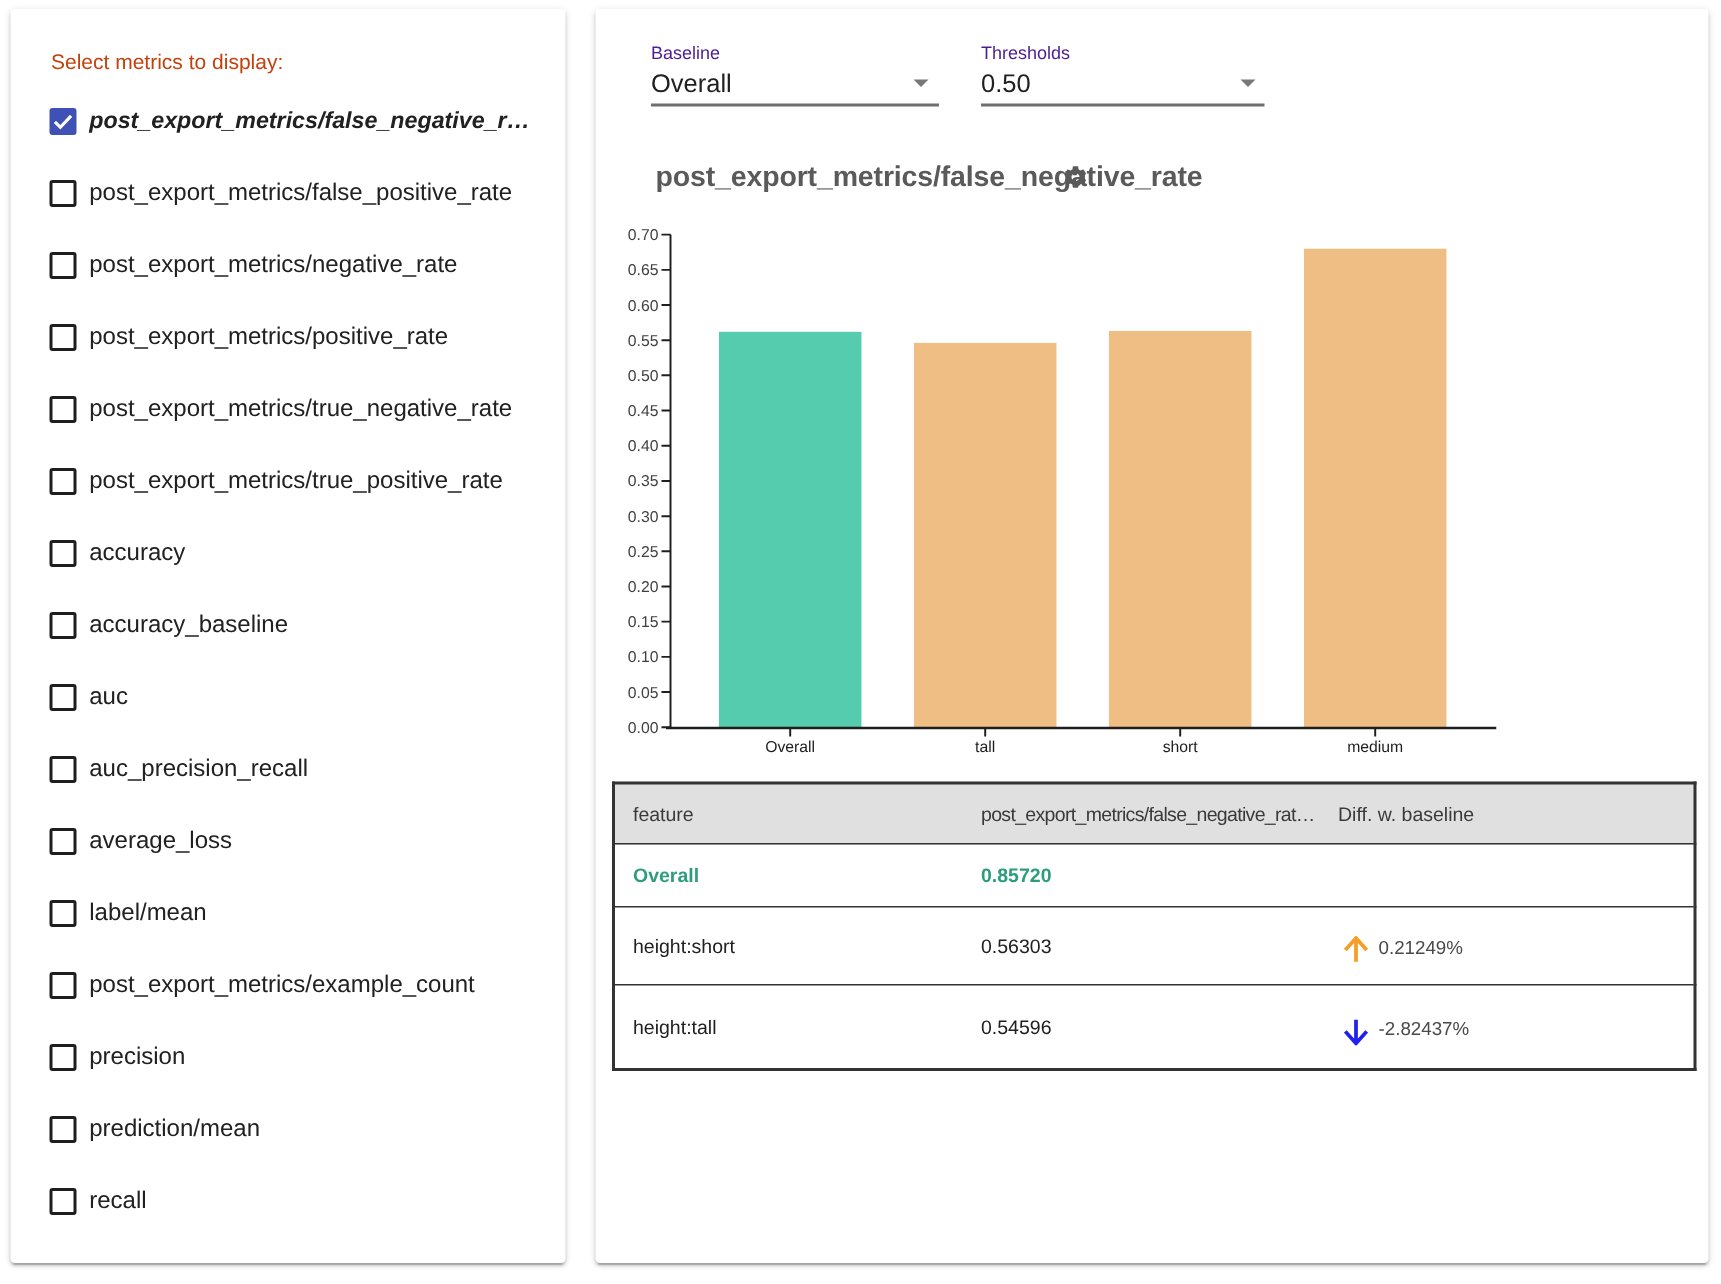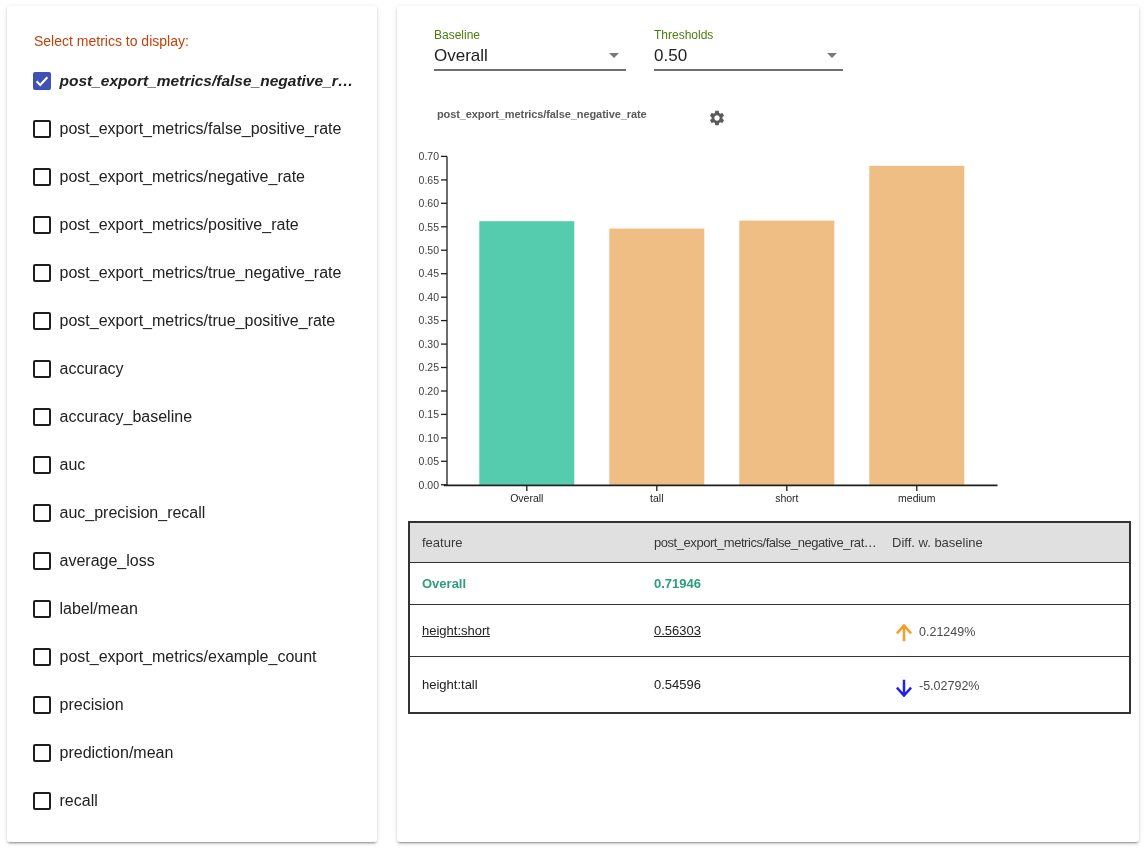--- a/index.html
+++ b/index.html
@@ -6,21 +6,21 @@
   html,body { width:1147px; height:856px; background:#ffffff; font-family:"Liberation Sans", sans-serif; overflow:hidden; }
   .card { position:absolute; background:#ffffff; border-radius:3px;
           box-shadow:0 2px 2px 0 rgba(0,0,0,0.14), 0 1px 5px 0 rgba(0,0,0,0.12), 0 3px 1px -2px rgba(0,0,0,0.2); }
   #leftcard { left:7px; top:6px; width:370px; height:836px; }
   #rightcard { left:397px; top:6px; width:742px; height:836px; }
   .abs { position:absolute; }
   .cbrow { position:absolute; left:26px; height:18px; }
   .cb { position:absolute; left:0; top:0; width:18px; height:18px; border:2px solid #1e1e1e; border-radius:2px; background:#fff; }
   .cb.checked { border:none; background:#3f51b5; }
   .cblabel { position:absolute; left:26.5px; top:50%; transform:translateY(-50%); font-size:16px; color:#212121; white-space:nowrap; }
-  .ddlabel { font-size:12px; color:#4d7c0f; }
+  .ddlabel { font-size:12px; color:#4c1d95; }
   .ddvalue { font-size:17px; color:#212121; }
   .ddline { position:absolute; height:1.5px; background:#6f6f6f; }
   .ddarrow { position:absolute; width:0; height:0; border-left:5px solid transparent; border-right:5px solid transparent; border-top:5px solid #787878; }
   table.mtable { position:absolute; left:11px; top:514.5px; width:723px; table-layout:fixed; border-collapse:collapse; border:2px solid #333333; font-size:13px; color:#212121; }
   table.mtable th { background:#e0e0e0; font-weight:normal; text-align:left; height:41px; padding:0 12px; font-size:13px; color:#3a3a3a; border-bottom:1px solid #333; }
   table.mtable td { padding:0 12px; border-bottom:1px solid #333; vertical-align:middle; }
   td.diff { position:relative; }
   .tealtext { color:#2e9d7d; font-weight:bold; }
   .pct { position:absolute; left:39px; font-size:12.5px; color:#4a4a4a; white-space:nowrap; }
   .arr { position:absolute; left:16px; }
@@ -105,21 +105,21 @@
   <div class="abs ddlabel" style="left:37px; top:22px;">Baseline</div>
   <div class="abs ddvalue" style="left:37px; top:40px;">Overall</div>
   <div class="abs ddarrow" style="left:212px; top:47px;"></div>
   <div class="abs ddline" style="left:37px; top:63px; width:192px;"></div>
 
   <div class="abs ddlabel" style="left:257px; top:22px;text-align:center;">Thresholds</div>
   <div class="abs ddvalue" style="left:257px; top:40px;">0.50</div>
   <div class="abs ddarrow" style="left:430px; top:47px;"></div>
   <div class="abs ddline" style="left:257px; top:63px; width:189px;"></div>
 
-  <div class="abs" style="left:40px; top:102px; font-size:11px; letter-spacing:-0.1px; font-weight:bold; color:#5a5a5a;">post_export_metrics/false_negative_rate</div>
+  <div class="abs" style="left:40px; top:102px; font-size:19px; letter-spacing:-0.1px; font-weight:bold; color:#5a5a5a;">post_export_metrics/false_negative_rate</div>
   <svg class="abs" style="left:311px; top:102.5px;" width="18" height="18" viewBox="0 0 24 24" fill="#5a5a5a">
     <path d="M19.14,12.94c0.04-0.3,0.06-0.61,0.06-0.94c0-0.32-0.02-0.64-0.07-0.94l2.03-1.58c0.18-0.14,0.23-0.41,0.12-0.61l-1.92-3.32c-0.12-0.22-0.37-0.29-0.59-0.22l-2.39,0.96c-0.5-0.38-1.03-0.7-1.62-0.94L14.4,2.81c-0.04-0.24-0.24-0.41-0.48-0.41h-3.84c-0.24,0-0.43,0.17-0.47,0.41L9.25,5.35C8.66,5.59,8.12,5.92,7.63,6.29L5.24,5.33c-0.22-0.08-0.47,0-0.59,0.22L2.74,8.87C2.62,9.08,2.66,9.34,2.86,9.48l2.03,1.58C4.84,11.36,4.8,11.69,4.8,12s0.02,0.64,0.07,0.94l-2.03,1.58c-0.18,0.14-0.23,0.41-0.12,0.61l1.92,3.32c0.12,0.22,0.37,0.29,0.59,0.22l2.39-0.96c0.5,0.38,1.03,0.7,1.62,0.94l0.36,2.54c0.05,0.24,0.24,0.41,0.48,0.41h3.84c0.24,0,0.44-0.17,0.47-0.41l0.36-2.54c0.59-0.24,1.13-0.56,1.62-0.94l2.39,0.96c0.22,0.08,0.47,0,0.59-0.22l1.92-3.32c0.12-0.22,0.07-0.47-0.12-0.61L19.14,12.94z M12,15.6c-1.98,0-3.6-1.62-3.6-3.6s1.62-3.6,3.6-3.6s3.6,1.62,3.6,3.6S13.98,15.6,12,15.6z"></path>
   </svg>
 
   <svg class="abs" style="left:0; top:134px;" width="742" height="375" viewBox="397 140 742 375">
     <g font-family="Liberation Sans, sans-serif" font-size="10.5" fill="#404040" text-anchor="end">
       <text x="439" y="160.1">0.70</text>
       <text x="439" y="183.6">0.65</text>
       <text x="439" y="207.0">0.60</text>
       <text x="439" y="230.5">0.55</text>
@@ -174,38 +174,38 @@
 
   <table class="mtable">
     <tbody>
         <tr>
       <th style="width:233px;">feature</th>
       <th style="width:238px; letter-spacing:-0.45px;text-align:center;">post_export_metrics/false_negative_rat…</th>
       <th>Diff. w. baseline</th>
     </tr>
     <tr style="height:42px;">
       <td class="tealtext">Overall</td>
-      <td class="tealtext">0.71946</td>
+      <td class="tealtext">0.85720</td>
       <td></td>
     </tr>
-    <tr style="height:52px;text-decoration:underline;">
+    <tr style="height:52px;">
       <td>height:short</td>
       <td>0.56303</td>
       <td class="diff">
         <svg class="arr" style="top:19px;" width="16" height="18" viewBox="0 0 16 18">
           <path d="M0.9 9.4 L8 1.4 L15.1 9.4 M8 1.4 L8 17.2" stroke="#f59d25" stroke-width="2.5" fill="none"></path>
         </svg>
             <span class="pct" style="top:20px;">0.21249%</span>
       </td>
     </tr>
     <tr style="height:56px;margin-top:40px;">
       <td>height:tall</td>
       <td>0.54596</td>
       <td class="diff">
         <svg class="arr" style="top:21.5px;" width="16" height="18" viewBox="0 0 16 18">
           <path d="M0.9 8.6 L8 16.6 L15.1 8.6 M8 16.6 L8 0.8" stroke="#2222ef" stroke-width="2.5" fill="none"></path>
         </svg>
-            <span class="pct" style="top:22px;">-5.02792%</span>
+            <span class="pct" style="top:22px;">-2.82437%</span>
       </td>
     </tr>
   </tbody>
     </table>
 </div>
 
 </body></html>

